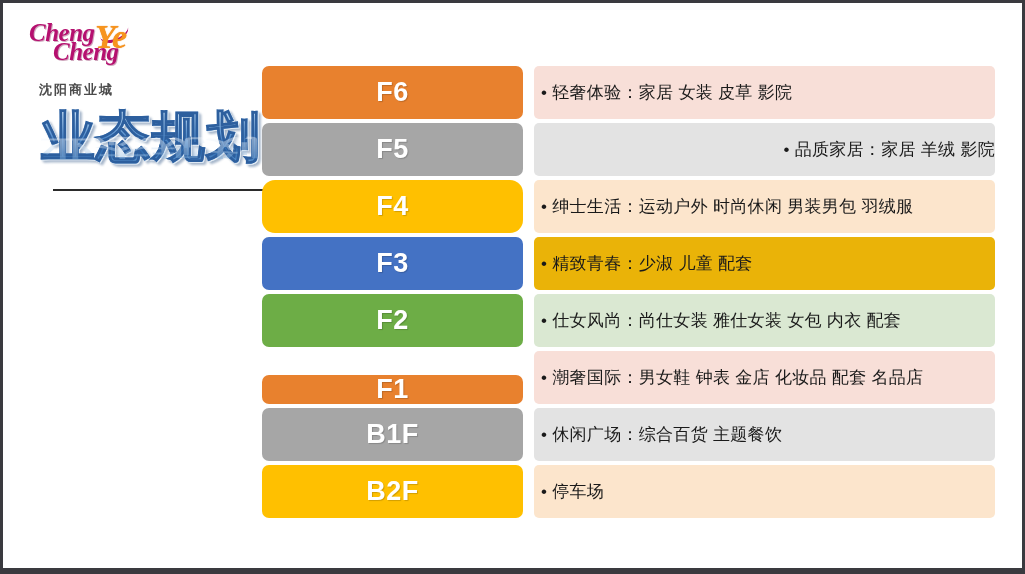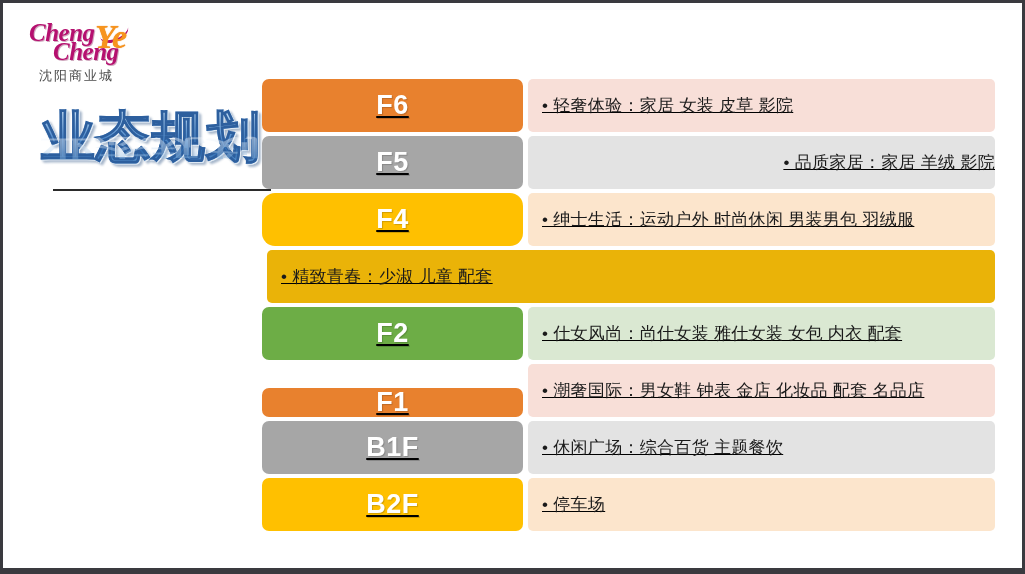--- a/index.html
+++ b/index.html
@@ -75,23 +75,23 @@
     top: 2px;
     width: 30px;
     height: 18px;
     border-bottom: 3px solid #b5106f;
     border-radius: 0 0 60% 40%;
     transform: rotate(-14deg);
   }
   #logo-cn {
     position: absolute;
     left: 12px;
-    top: 48px;
+    top: 62px;
     font-size: 13px;
-    font-weight: normal;
+    font-weight: bold;
     color: #4b4b4b;
     letter-spacing: 2px;
     white-space: nowrap;
   }
 
   
   #title-block {
     position: absolute;
     left: 38px;
     top: 104px;
@@ -132,23 +132,22 @@
     top: 82px;
     width: 218px;
     height: 0;
     border-top: 2px solid #2b2b2b;
   }
 
   
   #rows {
     position: absolute;
     left: 259px;
-    top: 76px;
+    top: 63px;
     width: 733px;
-    text-decoration: underline;
   }
   .row {
     display: flex;
     align-items: stretch;
     height: 53px;
     margin-bottom: 4px;
   }
   .floor-chip {
     width: 261px;
     border-radius: 7px;
@@ -159,25 +158,25 @@
   }
   .floor-label {
     font-size: 27px;
     font-weight: bold;
     color: #ffffff;
     letter-spacing: 0.5px;
     text-shadow: 1px 1px 1px rgba(0,0,0,0.18);
   }
   .desc-panel {
     flex: 1;
-    margin-left: 5px;
+    margin-left: 11px;
     border-radius: 5px;
     display: flex;
     align-items: center;
-    padding-left: 14px;
+    padding-left: 7px;
   }
   .desc-text {
     font-size: 17px;
     color: #1a1a1a;
     letter-spacing: 0.3px;
     white-space: nowrap;
   }
 </style>
 </head>
 <body>
@@ -219,20 +218,23 @@
       </div>
       <div class="row">
         <div class="floor-chip" style="background: rgb(255, 192, 0); border-radius: 13px;">
           <span class="floor-label">F4</span>
         </div>
         <div class="desc-panel" style="background: rgb(252, 229, 204);">
           <span class="desc-text">• 绅士生活：运动户外 时尚休闲 男装男包 羽绒服</span>
         </div>
       </div>
       <div class="row">
+        <div class="floor-chip" style="background: rgb(68, 114, 196);">
+          <span class="floor-label">F3</span>
+        </div>
         <div class="desc-panel" style="background: #eab308;">
           <span class="desc-text">• 精致青春：少淑 儿童 配套</span>
         </div>
       </div>
       <div class="row">
         <div class="floor-chip" style="background: rgb(109, 173, 70); justify-content: center;">
           <span class="floor-label">F2</span>
         </div>
         <div class="desc-panel" style="background: rgb(218, 232, 210);">
           <span class="desc-text">• 仕女风尚：尚仕女装 雅仕女装 女包 内衣 配套</span>

